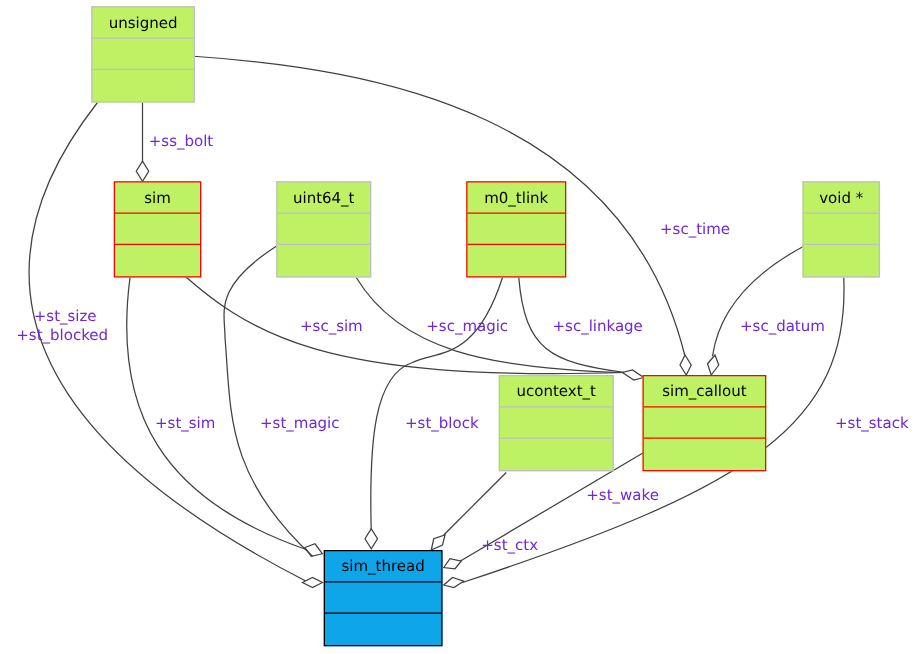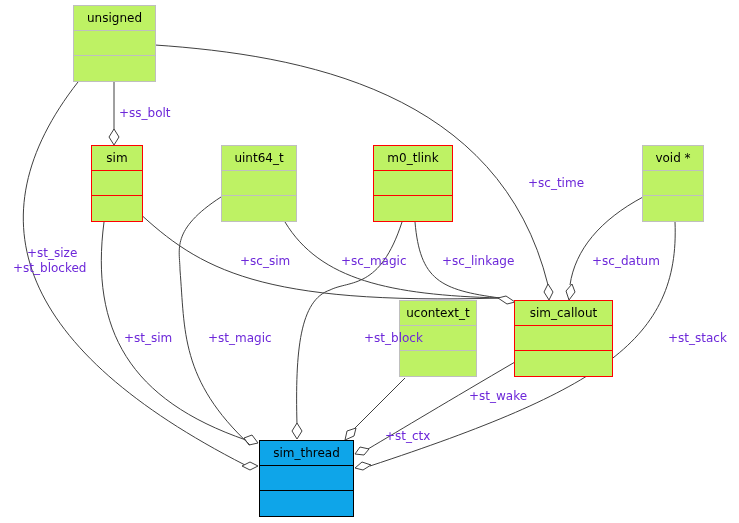--- a/index.html
+++ b/index.html
@@ -61,21 +61,21 @@
     <polygon points="355,454 360,447 369,449 364,455" fill="#fff"></polygon>
   </g>
 </svg>
 
 <div class="box gray" style="left:73px;top:5px;width:83px;height:77px;">
   <div class="row title">unsigned</div>
   <div class="row"></div>
   <div class="row"></div>
 </div>
 
-<div class="box red" style="left:91px;top:145px;width:52px;height:77px;">
+<div class="box red" style="left:91px;top:145px;width:70px;height:77px;">
   <div class="row title">sim</div>
   <div class="row"></div>
   <div class="row"></div>
 </div>
 
 <div class="box gray" style="left:221px;top:145px;width:76px;height:77px;">
   <div class="row title">uint64_t</div>
   <div class="row"></div>
   <div class="row"></div>
 </div>
@@ -85,21 +85,21 @@
   <div class="row"></div>
   <div class="row"></div>
 </div>
 
 <div class="box gray" style="left:642px;top:145px;width:62px;height:77px;">
   <div class="row title">void *</div>
   <div class="row"></div>
   <div class="row"></div>
 </div>
 
-<div class="box gray" style="left:399px;top:300px;width:78px;height:77px;">
+<div class="box gray" style="left:399px;top:300px;width:92px;height:77px;">
   <div class="row title">ucontext_t</div>
   <div class="row"></div>
   <div class="row"></div>
 </div>
 
 <div class="box red" style="left:514px;top:300px;width:99px;height:77px;">
   <div class="row title">sim_callout</div>
   <div class="row"></div>
   <div class="row"></div>
 </div>
@@ -113,16 +113,16 @@
 <div class="lbl" style="left:119px;top:106px;">+ss_bolt</div>
 <div class="lbl" style="left:528px;top:176px;">+sc_time</div>
 <div class="lbl" style="left:27px;top:246px;">+st_size</div>
 <div class="lbl" style="left:13px;top:261px;">+st_blocked</div>
 <div class="lbl" style="left:240px;top:254px;">+sc_sim</div>
 <div class="lbl" style="left:341px;top:254px;">+sc_magic</div>
 <div class="lbl" style="left:442px;top:254px;">+sc_linkage</div>
 <div class="lbl" style="left:592px;top:254px;">+sc_datum</div>
 <div class="lbl" style="left:124px;top:331px;">+st_sim</div>
 <div class="lbl" style="left:208px;top:331px;">+st_magic</div>
-<div class="lbl" style="left:324px;top:331px;margin-left:40px;">+st_block</div>
+<div class="lbl" style="left:324px;top:331px;">+st_block</div>
 <div class="lbl" style="left:668px;top:331px;">+st_stack</div>
 <div class="lbl" style="left:385px;top:401px;margin-top:28px;">+st_ctx</div>
 <div class="lbl" style="left:469px;top:389px;text-align:right;">+st_wake</div>
 
 </body></html>

